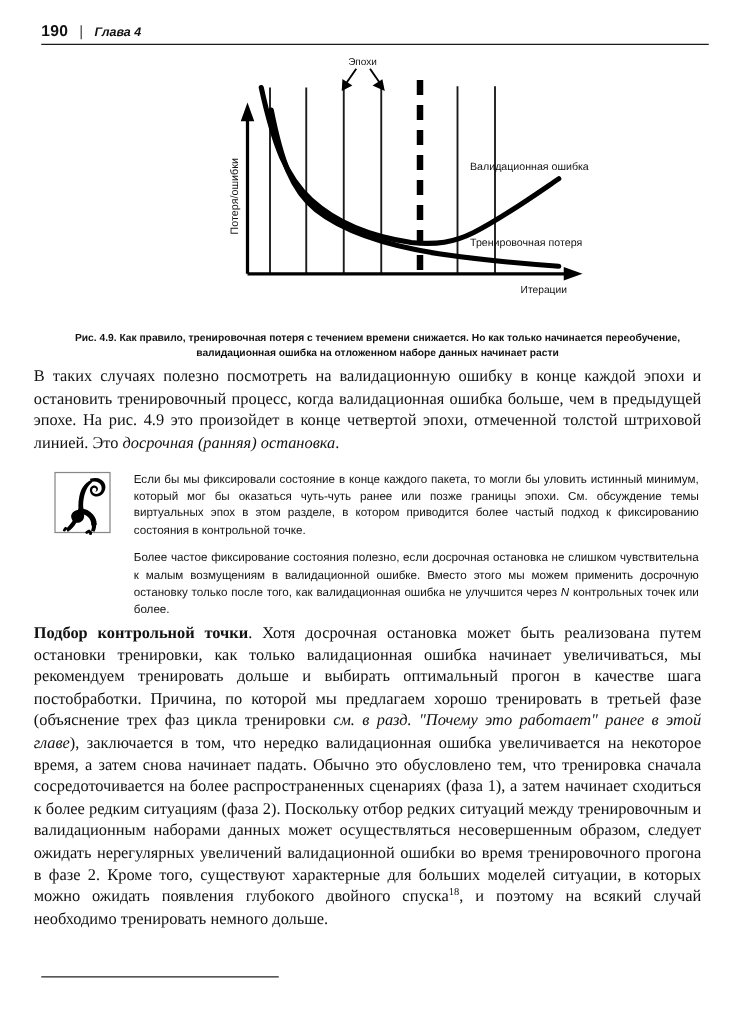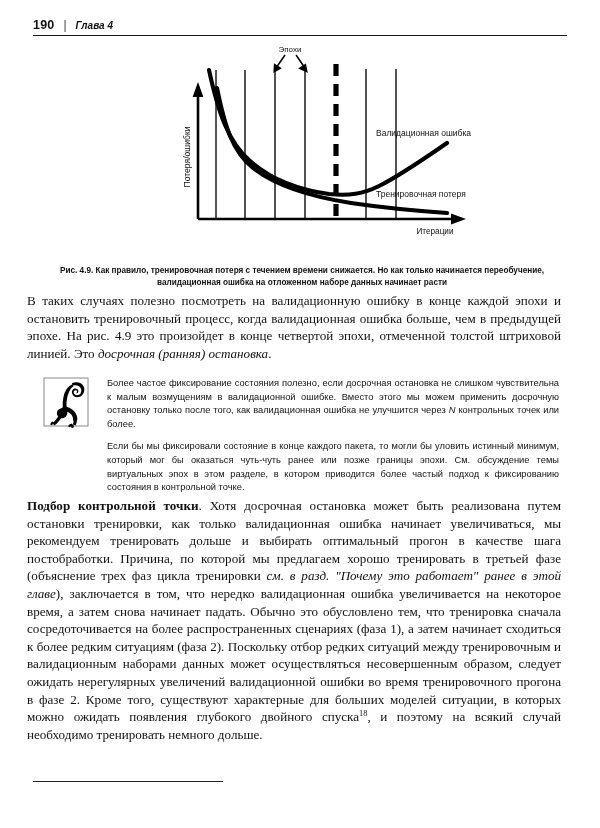--- a/index.html
+++ b/index.html
@@ -253,22 +253,22 @@
 
           <path d="M31.2 41.2 C 31.8 43.8, 31.6 46, 30.8 47.6 L 33.6 48.4
                    C 34.8 46.2, 35.2 43.4, 34.8 40.8 Z"></path>
 
           <path d="M29.4 46.6 C 28 47.2, 26.8 48, 26 48.9 L 27.2 50.2 L 29.2 49.4 L 29.6 51
                    L 31.4 50.8 L 31.8 48.6 Z"></path>
         </g>
       </svg>
     </div>
     <div class="note-body">
+      <p>Если бы мы фиксировали состояние в конце каждого пакета, то могли бы уловить истинный минимум, который мог бы оказаться чуть-чуть ранее или позже границы эпохи. См. обсуждение темы виртуальных эпох в этом разделе, в котором приводится более частый подход к фиксированию состояния в контрольной точке.</p>
       <p><span>Более частое фиксирование состояния полезно, если досрочная остановка не слишком чувствительна к малым возмущениям в валидационной ошибке. Вместо этого мы можем применить досрочную остановку только после того, как валидационная ошибка не улучшится через </span><i>N</i><span> контрольных точек или более.</span></p>
-      <p>Если бы мы фиксировали состояние в конце каждого пакета, то могли бы уловить истинный минимум, который мог бы оказаться чуть-чуть ранее или позже границы эпохи. См. обсуждение темы виртуальных эпох в этом разделе, в котором приводится более частый подход к фиксированию состояния в контрольной точке.</p>
     </div>
   </div>
 
   <div class="body-p p3"><b>Подбор контрольной точки</b><span>. Хотя досрочная остановка может быть реализована путем остановки тренировки, как только валидационная ошибка начинает увеличиваться, мы рекомендуем тренировать дольше и выбирать оптимальный прогон в качестве шага постобработки. Причина, по которой мы предлагаем хорошо тренировать в третьей фазе (объяснение трех фаз цикла тренировки </span><i>см. в разд. "Почему это работает" ранее в этой главе</i><span>), заключается в том, что нередко валидационная ошибка увеличивается на некоторое время, а затем снова начинает падать. Обычно это обусловлено тем, что тренировка сначала сосредоточивается на более распространенных сценариях (фаза 1), а затем начинает сходиться к более редким ситуациям (фаза 2). Поскольку отбор редких ситуаций между тренировочным и валидационным наборами данных может осуществляться несовершенным образом, следует ожидать нерегулярных увеличений валидационной ошибки во время тренировочного прогона в фазе 2. Кроме того, существуют характерные для больших моделей ситуации, в которых можно ожидать появления глубокого двойного спуска</span><sup class="fn">18</sup><span>, и поэтому на всякий случай необходимо тренировать немного дольше.</span></div>
 
   <div class="fnrule"></div>
 
 </div>
 
 </body></html>

